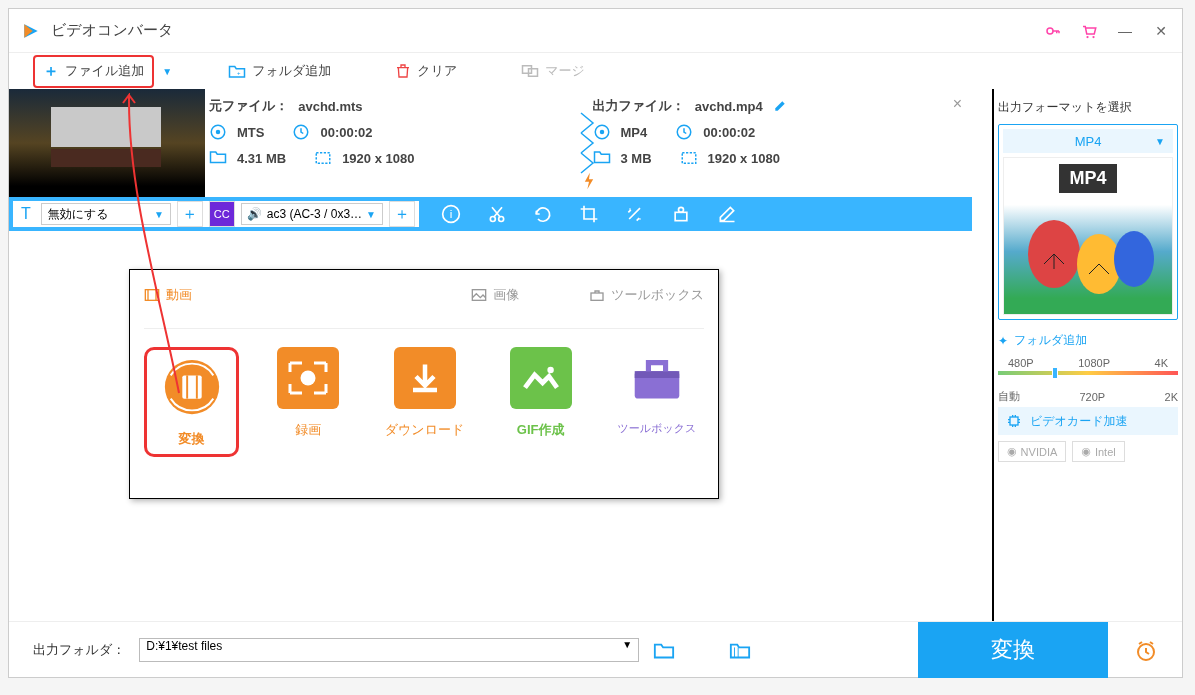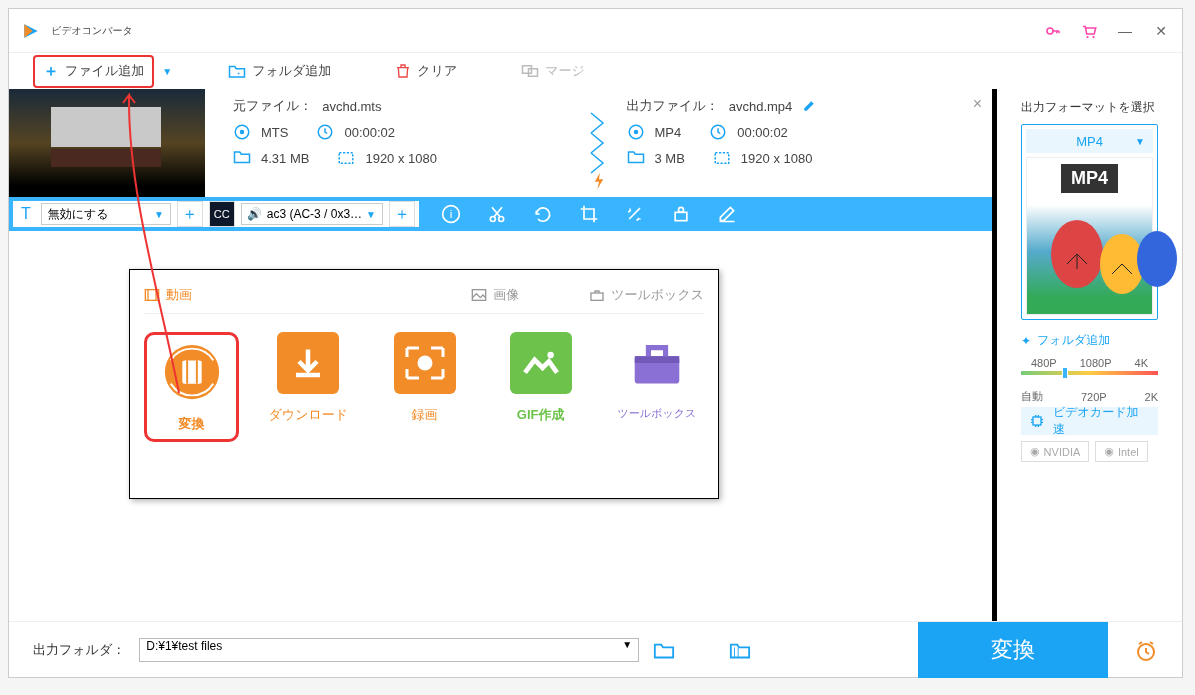--- a/index.html
+++ b/index.html
@@ -3,66 +3,66 @@
 <meta charset="utf-8">
 <style>
 * { box-sizing: border-box; margin: 0; padding: 0; font-family: "Segoe UI", "Meiryo", sans-serif; }
 body { background: #f5f5f5; width: 1195px; height: 695px; position: relative; }
 
 .window { width: 1175px; height: 670px; background: #fff; margin: 8px; border: 1px solid #ccc; position: relative; display: flex; flex-direction: column; }
 
 
 .titlebar { height: 44px; display: flex; align-items: center; padding: 0 12px; border-bottom: 1px solid #eee; }
 .logo-icon { width: 20px; height: 20px; margin-right: 10px; }
-.title-text { font-size: 10px; color: #444; flex: 1; font-family: Liberation Mono, monospace; }
+.title-text { font-size: 15px; color: #444; flex: 1; font-family: Liberation Mono, monospace; }
 .titlebar-right { display: flex; align-items: center; gap: 18px; }
 .tb-icon { width: 18px; height: 18px; color: #f0a; cursor: pointer; }
 .win-control { width: 18px; height: 18px; display: flex; align-items: center; justify-content: center; color: #666; cursor: pointer; font-size: 14px; }
 
 
 .toolbar { height: 36px; display: flex; align-items: center; padding: 0 24px; gap: 48px; }
 .tool-btn { display: flex; align-items: center; gap: 6px; font-size: 13px; color: #444; cursor: pointer; padding: 4px 8px; }
 .tool-btn.boxed { border: 2px solid #e33; border-radius: 4px; }
 .tool-btn.disabled { color: #bbb; }
 .plus-icon { color: #1aa4f3; font-weight: bold; font-size: 16px; }
 .dd-caret { color: #1aa4f3; margin-left: 4px; font-size: 10px; }
 
 
 .main-area { flex: 1; display: flex; }
 .left-area { flex: 1; display: flex; flex-direction: column; }
-.right-area { width: 190px; border-left: 5px solid #000000; padding: 10px 24px; }
+.right-area { width: 190px; border-left: 2px solid #000000; padding: 10px 4px; margin-left: 20px; }
 
 
 .file-row { display: flex; height: 108px; }
 .thumb { width: 196px; height: 108px; background: linear-gradient(#1a2a3a 0%, #542 50%, #000 90%); position: relative; }
 .thumb::before { content: ""; position: absolute; top: 18px; left: 42px; width: 110px; height: 40px; background: #c9c9c9; }
 .thumb::after { content: ""; position: absolute; top: 60px; left: 42px; width: 110px; height: 18px; background: #4a2a20; }
 
 .file-cols { flex: 1; display: flex; position: relative; }
-.file-col { flex: 1; padding: 8px 28px; display: flex; flex-direction: column; gap: 8px; }
+.file-col { flex: 1; padding: 8px 4px; display: flex; flex-direction: column; gap: 8px; font-weight: bold; }
 .file-line { display: flex; align-items: center; gap: 10px; font-size: 13px; color: #444; }
 .subline { display: flex; gap: 28px; }
 .mini-icon { width: 18px; height: 18px; color: #1aa4f3; flex-shrink: 0; }
 .divider-arrows { position: absolute; left: 50%; top: 10px; bottom: 10px; width: 20px; transform: translateX(-50%); display: flex; flex-direction: column; justify-content: center; }
 .bolt-icon { position: absolute; left: 50%; bottom: 6px; transform: translateX(-50%); color: #f28c28; }
 .close-x { position: absolute; right: 10px; top: 6px; color: #999; font-size: 16px; cursor: pointer; }
 .edit-pen { color: #1aa4f3; cursor: pointer; }
 
 
 .action-bar { height: 34px; background: #39b5ff; display: flex; align-items: center; }
 .ab-left { background: #fff; display: flex; align-items: center; gap: 6px; height: 26px; margin: 4px 0 4px 4px; padding: 0 4px; }
 .ab-select { border: 1px solid #ccc; height: 22px; width: 130px; font-size: 12px; padding: 0 6px; display: flex; align-items: center; justify-content: space-between; cursor: pointer; }
 .ab-sq { width: 26px; height: 26px; border: 1px solid #ddd; display: flex; align-items: center; justify-content: center; color: #1aa4f3; cursor: pointer; background: #fff; font-size: 16px; }
 .ab-audio { border: 1px solid #ccc; height: 22px; padding: 0 6px; font-size: 12px; display: flex; align-items: center; gap: 4px; cursor: pointer; background: #fff; }
 .ab-icons { display: flex; align-items: center; gap: 26px; margin-left: 22px; }
 .ab-i { color: #fff; cursor: pointer; width: 20px; height: 20px; display: flex; align-items: center; justify-content: center; }
 
 
 .popup { position: absolute; left: 120px; top: 260px; width: 590px; height: 230px; background: #fff; border: 1px solid #000; box-shadow: 2px 2px 6px rgba(0,0,0,0.3); padding: 16px 14px; }
-.popup-tabs { display: flex; gap: 40px; border-bottom: 1px solid #eee; padding-bottom: 9px; }
+.popup-tabs { display: flex; gap: 40px; border-bottom: 1px solid #eee; padding-bottom: 24px; }
 .ptab { display: flex; align-items: center; gap: 6px; font-size: 13px; color: #999; cursor: pointer; }
 .ptab.active { color: #f28c28; }
 .ptab-right { margin-left: auto; }
 .popup-grid { display: flex; gap: 22px; margin-top: 18px; }
 .tile { width: 100px; display: flex; flex-direction: column; align-items: center; gap: 12px; cursor: pointer; }
 .tile-icon { width: 62px; height: 62px; display: flex; align-items: center; justify-content: center; border-radius: 4px; }
 .tile-label { font-size: 13px; }
 .tile.boxed { border: 3px solid #e33; border-radius: 10px; padding: 6px; }
 
 
@@ -284,21 +284,21 @@
       </div>
 
       <div class="action-bar">
         <div class="ab-left">
           <span style="color:#1aa4f3;padding:0 4px;">T</span>
           <div class="ab-select">
             <span>無効にする</span>
             <span style="color:#1aa4f3;font-size:10px;">▼</span>
           </div>
           <div class="ab-sq">＋</div>
-          <div class="ab-sq" style="background:#0f172a;color:#fff;font-size:11px;">CC</div>
+          <div class="ab-sq" style="background:#6d28d9;color:#fff;font-size:11px;">CC</div>
           <div class="ab-audio">
             <span style="color:#1aa4f3;">🔊</span>
             <span>ac3 (AC-3 / 0x3…</span>
             <span style="color:#1aa4f3;font-size:10px;">▼</span>
           </div>
           <div class="ab-sq">＋</div>
         </div>
         <div class="ab-icons">
           <span class="ab-i">
               <svg width="20" height="20" viewBox="0 0 24 24">
@@ -385,34 +385,34 @@
                   <path d="M54 44 A26 26 0 0 1 10 44" fill="none" stroke="#fff" stroke-width="2"></path>
                   <rect x="22" y="20" width="20" height="24" fill="#fff" rx="2"></rect>
                   <rect x="26" y="20" width="2" height="24" fill="#f28c28"></rect>
                   <rect x="36" y="20" width="2" height="24" fill="#f28c28"></rect>
                 </svg>
             </div>
             <span class="tile-label" style="color:#f28c28;font-weight:bold;">変換</span>
           </div>
           <div class="tile">
             <div class="tile-icon" style="background:#f28c28;border-radius:6px;">
-              <svg width="36" height="36" viewBox="0 0 24 24">
-                  <path d="M12 3 L12 16 M6 11 L12 17 L18 11 M4 20 L20 20" fill="none" stroke="#fff" stroke-width="3"></path>
-                </svg>
-            </div>
-            <span class="tile-label" style="color:#f28c28;">ダウンロード</span>
-          </div>
-          <div class="tile">
-            <div class="tile-icon" style="background:#f28c28;border-radius:6px;">
               <svg width="42" height="36" viewBox="0 0 28 24">
                   <path d="M2 2 L10 2 M18 2 L26 2 M2 2 L2 8 M26 2 L26 8 M2 22 L10 22 M18 22 L26 22 M2 22 L2 16 M26 22 L26 16" stroke="#fff" stroke-width="2" fill="none"></path>
                   <circle cx="14" cy="12" r="5" fill="#fff"></circle>
                 </svg>
             </div>
             <span class="tile-label" style="color:#f28c28;">録画</span>
+          </div>
+          <div class="tile">
+            <div class="tile-icon" style="background:#f28c28;border-radius:6px;">
+              <svg width="36" height="36" viewBox="0 0 24 24">
+                  <path d="M12 3 L12 16 M6 11 L12 17 L18 11 M4 20 L20 20" fill="none" stroke="#fff" stroke-width="3"></path>
+                </svg>
+            </div>
+            <span class="tile-label" style="color:#f28c28;">ダウンロード</span>
           </div>
           <div class="tile">
             <div class="tile-icon" style="background:#6cc24a;border-radius:6px;">
               <svg width="40" height="32" viewBox="0 0 24 20">
                   <path d="M2 16 L8 8 L13 13 L17 9 L22 16" fill="none" stroke="#fff" stroke-width="3"></path>
                   <circle cx="18" cy="5" r="2" fill="#fff"></circle>
                 </svg>
             </div>
             <span class="tile-label" style="color:#6cc24a;font-weight:bold;">GIF作成</span>
           </div>

